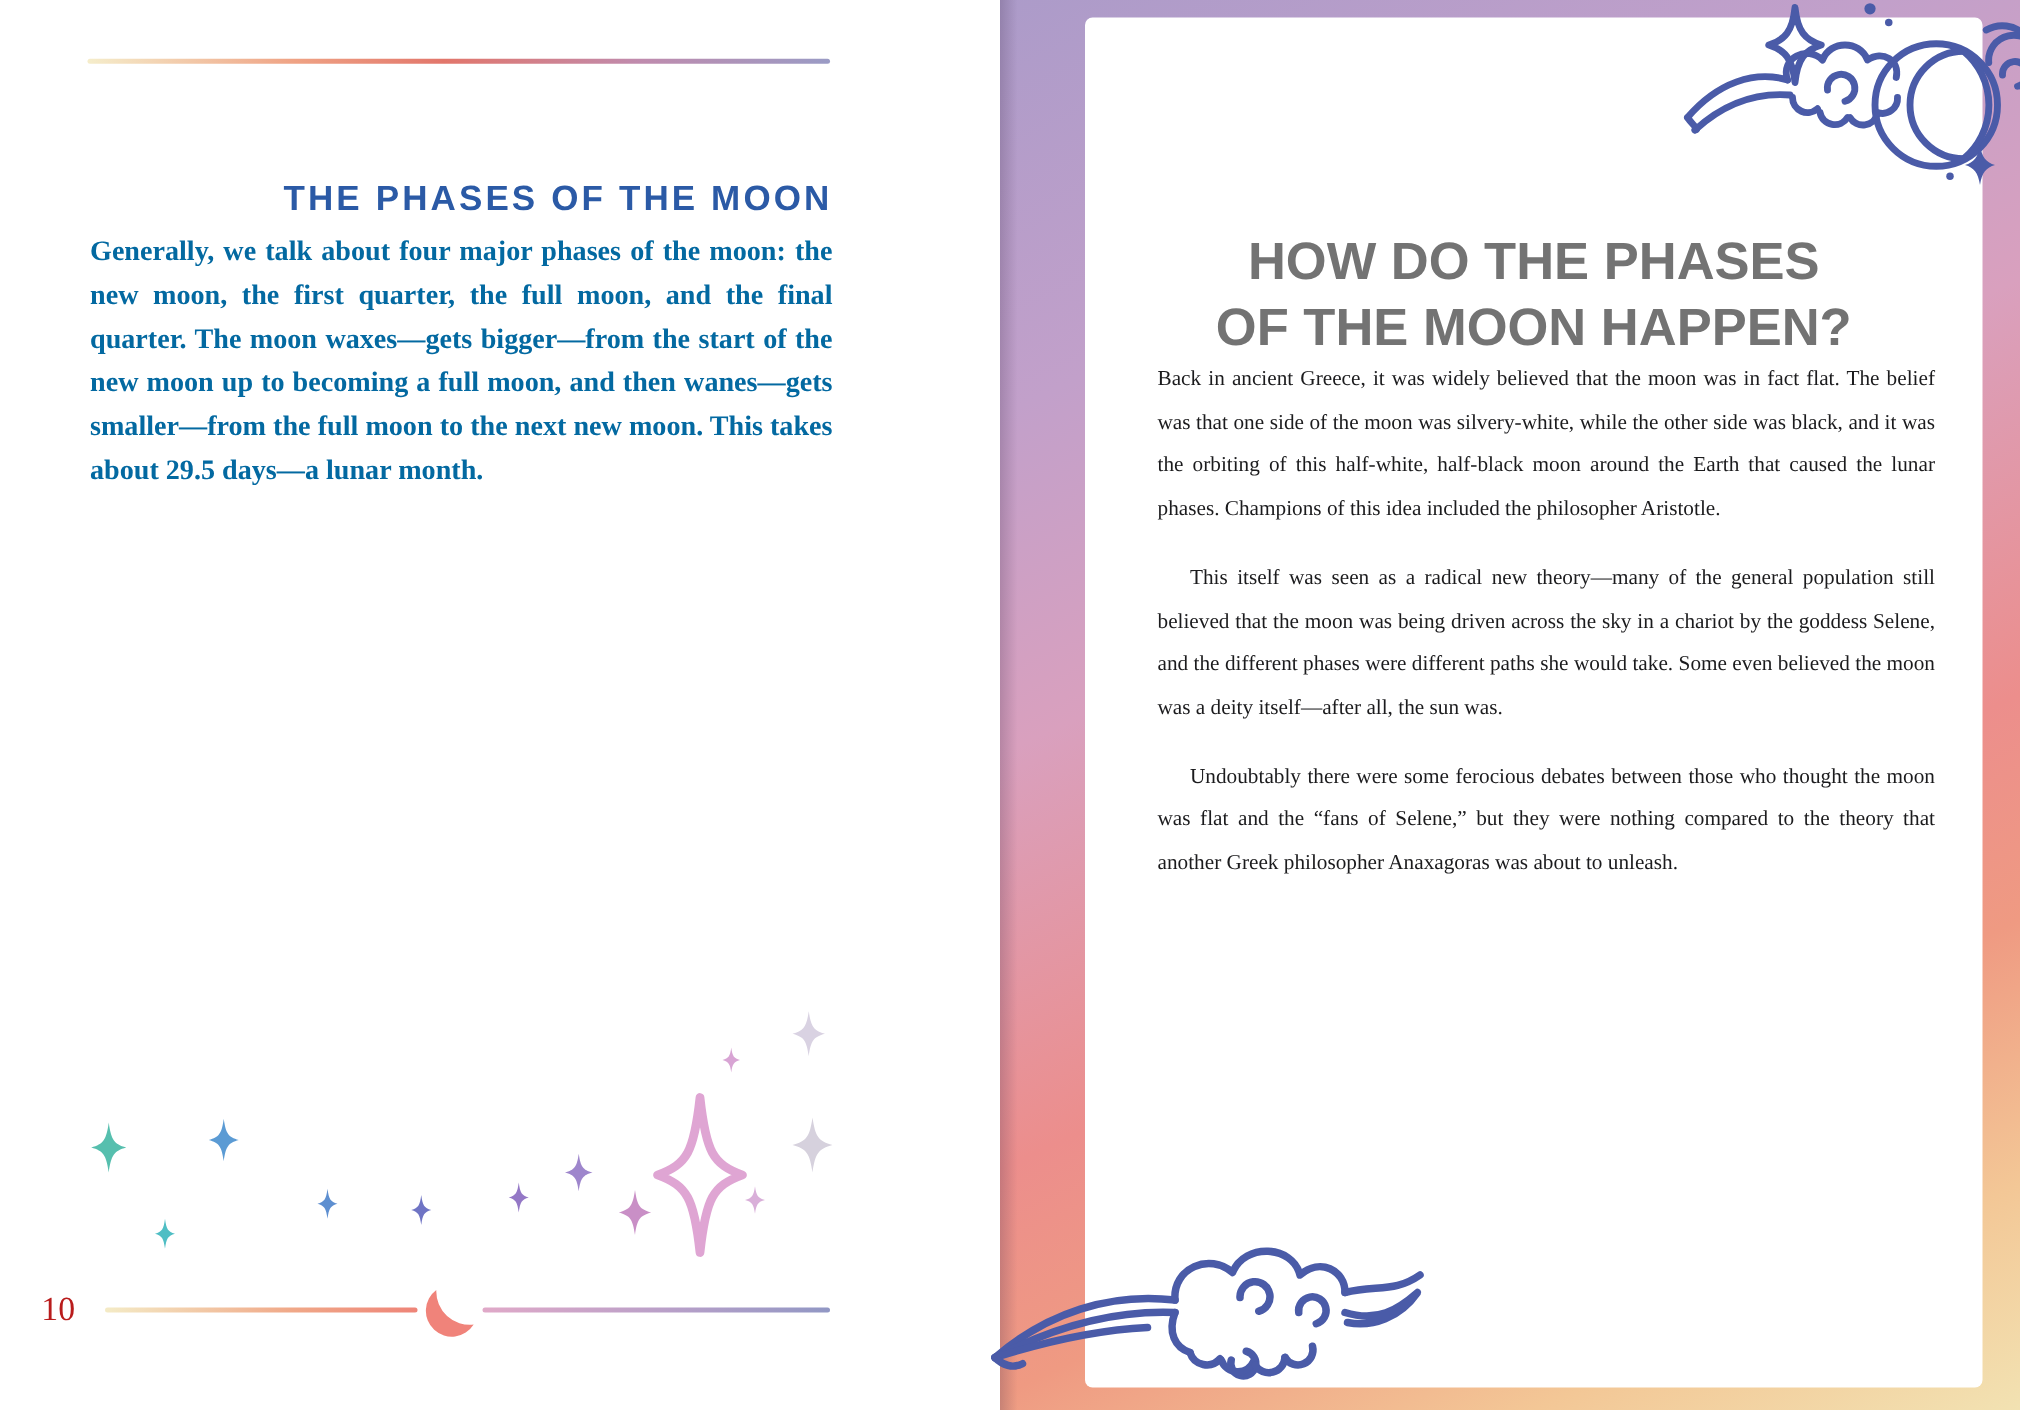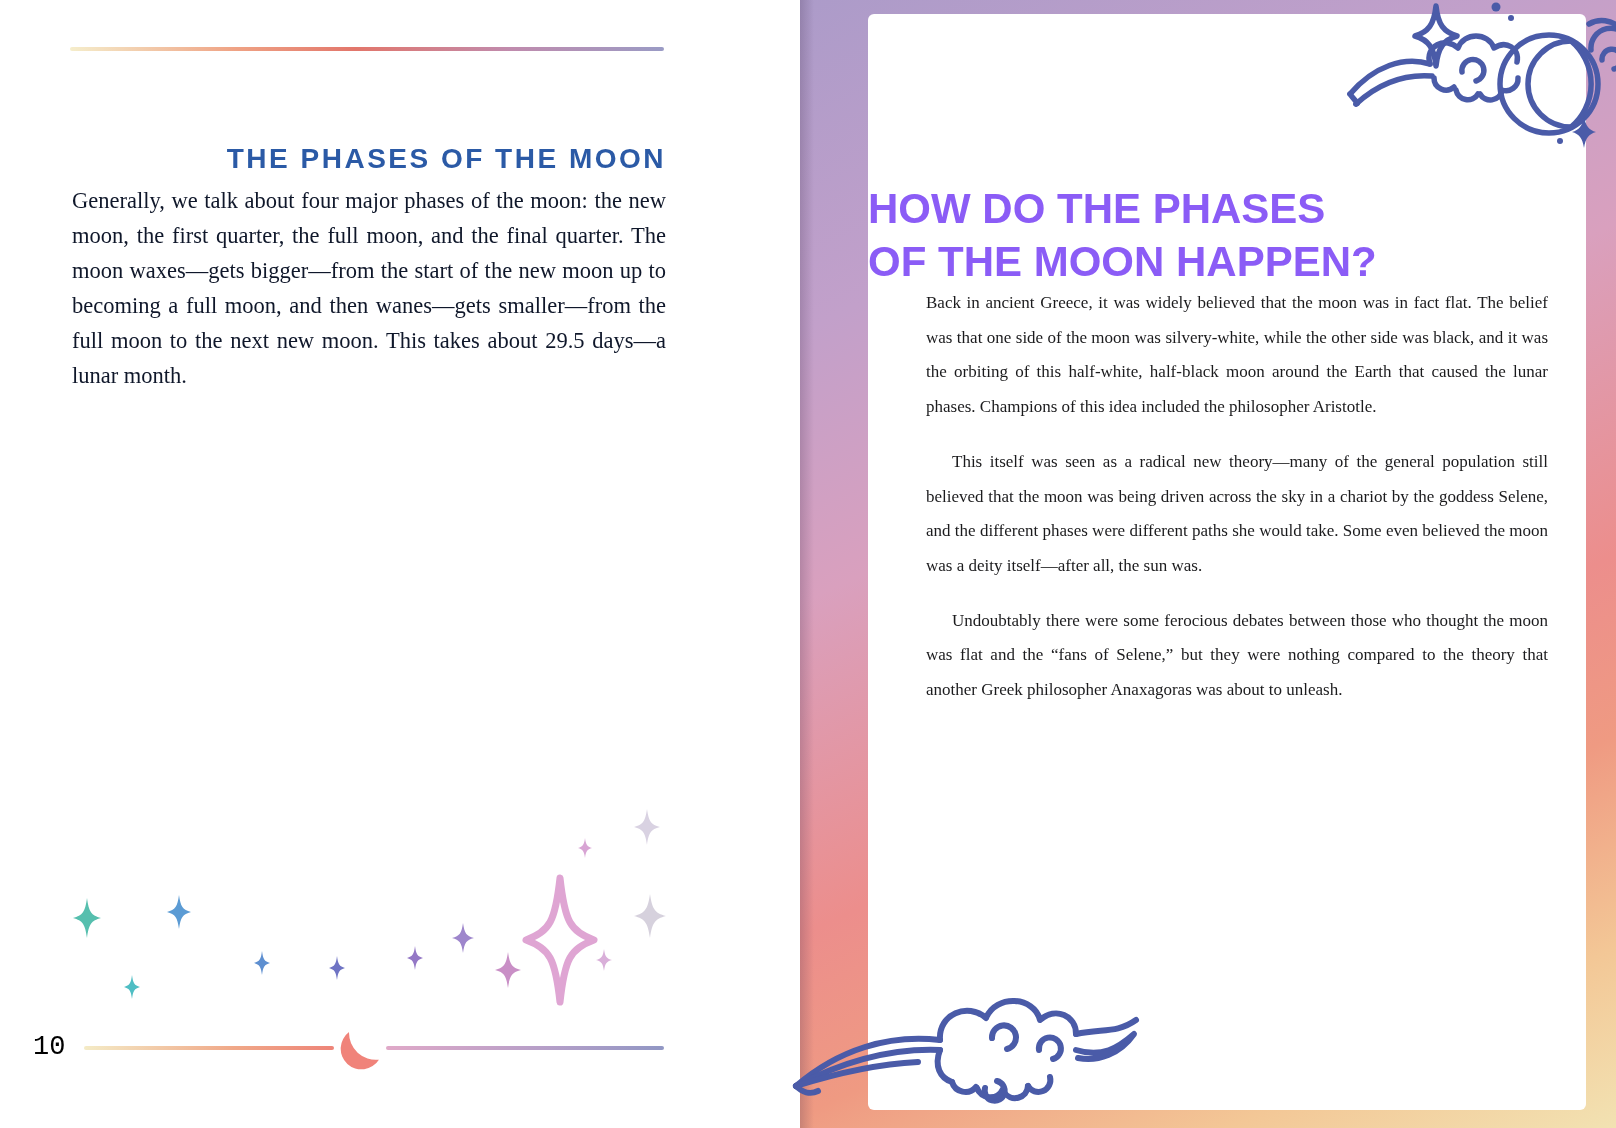--- a/index.html
+++ b/index.html
@@ -13,30 +13,30 @@
     position:absolute;left:70px;top:47px;width:594px;height:4px;border-radius:2px;
     background:linear-gradient(to right,#F5EDCB 0%,#EFA284 28%,#E2766B 48%,#C08BAD 74%,#9A9BC5 100%);
   }
   .lp-heading{
     position:absolute;left:72px;top:124px;width:594px;text-align:right;
     font-family:"Liberation Sans",sans-serif;font-weight:700;font-size:28px;
     letter-spacing:2.5px;color:#2B5AA6;
   }
   .lp-body{
     position:absolute;left:72px;top:183px;width:594px;
-    font-size:22.5px;line-height:35px;color:#0f172a;
-    text-align:justify;text-align-last:left;
+    font-size:22.5px;line-height:35px;color:#0369a1;
+    text-align:justify;text-align-last:left;font-weight:bold;
   }
   .lp-body p{margin:0;}
   .lp-body p + p{text-indent:26px;}
   .stars-wrap{position:absolute;left:50px;top:790px;width:640px;height:230px;}
   
   .page-number{
-    position:absolute;left:33px;top:1032px;font-size:27px;color:#000000;
-    font-family:Liberation Mono, monospace;
+    position:absolute;left:33px;top:1032px;font-size:27px;color:#b91c1c;
+    font-family:Liberation Serif, serif;
   }
   .foot-rule-left{
     position:absolute;left:84px;top:1046px;width:250px;height:4px;border-radius:2px;
     background:linear-gradient(to right,#F4EBC6 0%,#F0A888 60%,#EE8478 100%);
   }
   .foot-rule-right{
     position:absolute;left:386px;top:1046px;width:278px;height:4px;border-radius:2px;
     background:linear-gradient(to right,#E0A9C8 0%,#B79FC8 55%,#9197C4 100%);
   }
   .foot-moon{position:absolute;left:336px;top:1028px;width:46px;height:48px;}
@@ -47,23 +47,23 @@
   }
   .gutter-shade{
     position:absolute;left:0;top:0;width:14px;height:1128px;
     background:linear-gradient(to right,rgba(60,40,70,0.22),rgba(60,40,70,0));
   }
   .card{
     position:absolute;left:68px;top:14px;right:30px;bottom:18px;
     background:#ffffff;border-radius:6px;
   }
   .rp-heading{
-    position:absolute;left:0;top:140px;width:100%;text-align:left;
+    position:absolute;left:0;top:140px;width:100%;text-align:center;
     font-family:"Liberation Sans",sans-serif;font-weight:700;font-size:42px;
-    line-height:53px;color:#8b5cf6;letter-spacing:0px;
+    line-height:53px;color:#737373;letter-spacing:0px;
   }
   .rp-body{
     position:absolute;left:58px;top:272px;width:622px;
     font-size:17px;line-height:34.7px;color:#1B1B1D;
     text-align:justify;text-align-last:left;
   }
   .rp-body p{margin:0;}
   .rp-body p + p{text-indent:26px;margin-top:20px;}
   .deco-top-right{position:absolute;right:-4px;top:-2px;width:276px;height:172px;z-index:5;}
   .deco-bottom-left{position:absolute;left:-12px;bottom:6px;width:352px;height:148px;z-index:5;}

